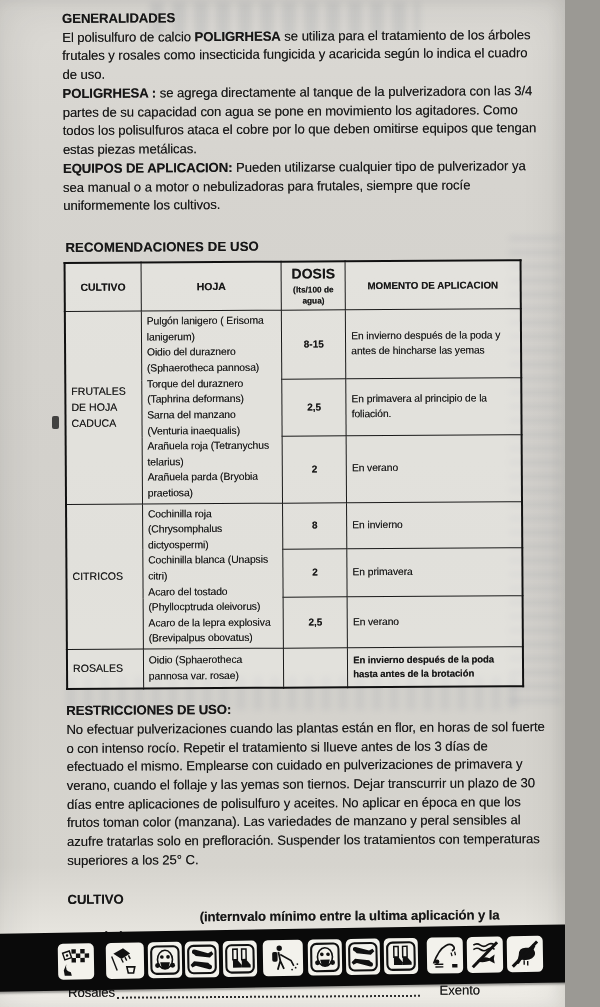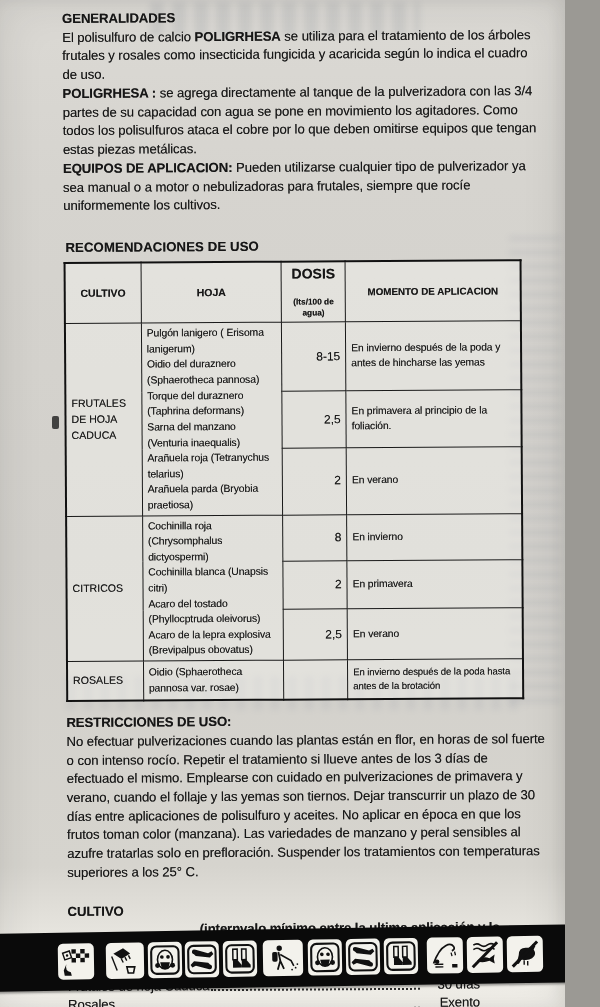--- a/index.html
+++ b/index.html
@@ -19,25 +19,25 @@
   .h{font-weight:bold;}
   p{margin:0;}
   b{font-weight:bold;}
   .sec{margin:0;}
   
   .tbl-title{font-weight:bold; margin:23px 0 4px 2px; letter-spacing:.1px;}
   table.usetable{border-collapse:collapse; width:458px; background:rgba(244,243,239,.45);}
   table.usetable td, table.usetable th{border:1.6px solid #1a1a1a; padding:2px 5px; vertical-align:middle;}
   table.usetable{border:2.4px solid #111;}
   th{font-size:10.5px; text-align:center; font-weight:bold; letter-spacing:0;}
-  th .sub{font-size:8.3px; font-weight:bold; display:block; margin-top:12px;}
+  th .sub{font-size:8.3px; font-weight:bold; display:block; margin-top:0px;}
   td.cultivo{width:66px; font-size:10.6px; line-height:1.5; padding-left:6px; letter-spacing:0;}
   td.plaga{width:136px; font-size:10.4px; line-height:1.5; vertical-align:middle; letter-spacing:-0.1px;}
   td.plaga div{white-space:normal;}
-  td.dosis{width:54px; text-align:right; font-size:12px; letter-spacing:0;}
+  td.dosis{width:54px; text-align:center; font-size:10px; letter-spacing:0;font-weight:bold;}
   td.momento{width:176px; font-size:10.3px; line-height:1.45; letter-spacing:-0.1px; padding-left:8px;}
   tr.hdr th{height:30px;}
   
   .car-head{display:flex; justify-content:space-between; font-weight:bold; padding-right:50px; margin-top:20px;}
   .car-sub{font-weight:bold; text-align:right; padding-right:48px;}
   .car-sub2{font-weight:bold;}
   .car-row{display:flex; align-items:flex-end; padding-right:68px;}
   .leader{flex:1; border-bottom:2px dotted #2c2c2c; margin:0 2px; transform:translateY(-4px);}
   .car-val{width:58px; text-align:right; white-space:nowrap;}
   
@@ -136,21 +136,21 @@
           <td class="dosis" style="height:38px;">2,5</td>
           <td class="momento">En verano</td>
         </tr>
 
         <tr>
           <td class="cultivo">ROSALES</td>
           <td class="plaga">
             <div>Oidio (Sphaerotheca pannosa var. rosae)</div>
           </td>
           <td class="dosis" style="height:34px;"></td>
-          <td class="momento" style="font-size:9.6px;">En invierno después de la poda hasta antes de la brotación</td>
+          <td class="momento" style="font-size:9.6px;font-weight:bold;">En invierno después de la poda hasta antes de la brotación</td>
         </tr>
       </tbody>
     </table>
 
     <p class="sec" style="margin-top:12px;">
       <span class="h">RESTRICCIONES DE USO:</span><br>
       <span>No efectuar pulverizaciones cuando las plantas están en flor, en horas de sol fuerte o con intenso rocío. Repetir el tratamiento si llueve antes de los 3 días de efectuado el mismo. Emplearse con cuidado en pulverizaciones de primavera y verano, cuando el follaje y las yemas son tiernos. Dejar transcurrir un plazo de 30 días entre aplicaciones de polisulfuro y aceites. No aplicar en época en que los frutos toman color (manzana). Las variedades de manzano y peral sensibles al azufre tratarlas solo en prefloración. Suspender los tratamientos con temperaturas superiores a los 25° C.</span>
     </p>
 
     <div>

